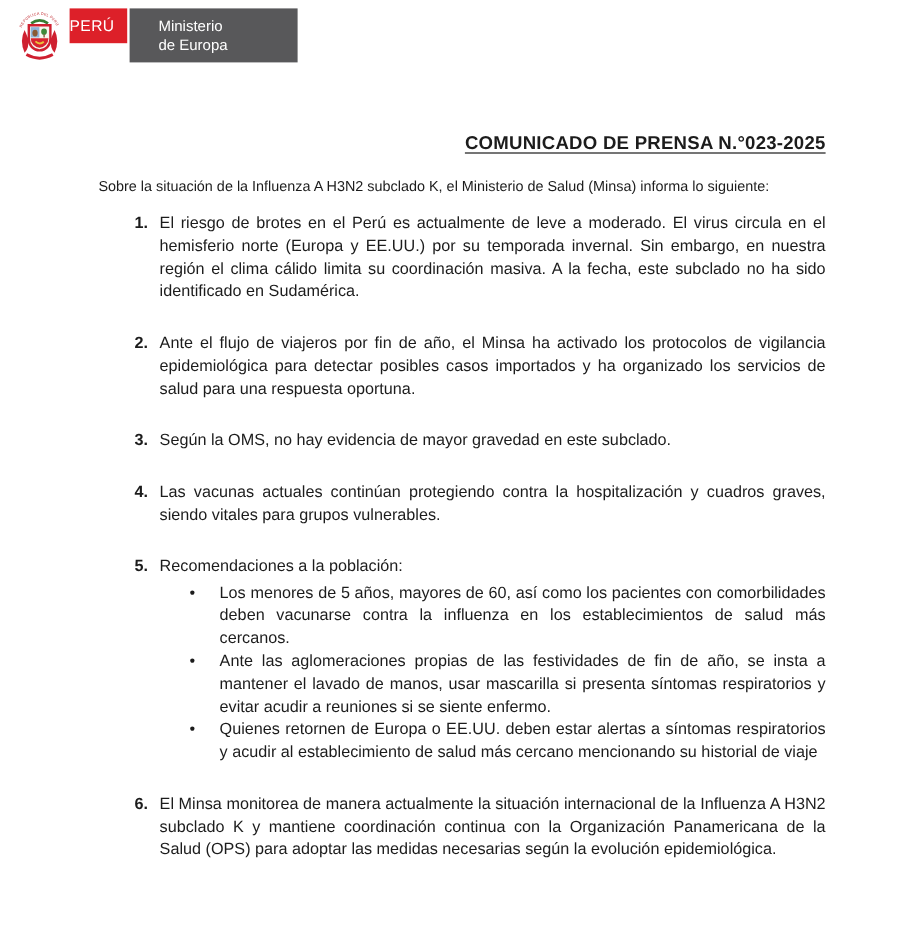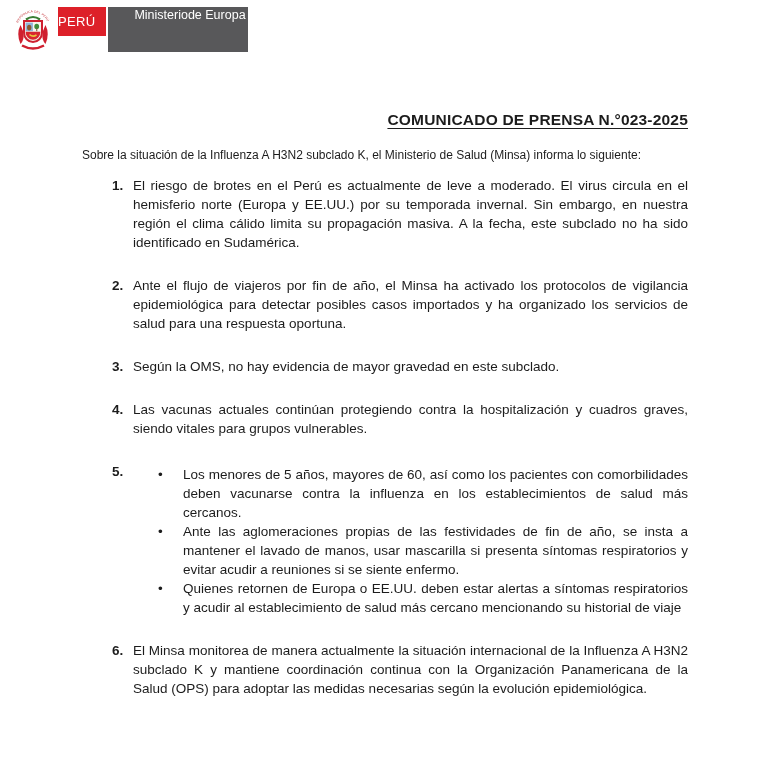--- a/index.html
+++ b/index.html
@@ -25,21 +25,21 @@
     background: var(--brand-red, #DD2029);
     color: #fff;
     display: flex; align-items: center; 
     font-weight: normal; font-size: 13px; letter-spacing: 0.3px;
   }
   .box-gray {
     width: 140px; height: 45px; margin-top: 1px; margin-left: 2px;
     background: var(--brand-gray, #58585A);
     color: #fff;
     font-size: 12.5px; line-height: 1.28;
-    display: flex; flex-direction: row; justify-content: center;
+    display: flex; flex-direction: column; justify-content: center;
     padding-left: 24px;
   }
   
   .content { margin: 0 82px; }
   .title {
     margin-top: 55px;
     font-size: 15.5px;
     font-weight: bold;
     text-align: right;
     text-decoration: underline;
@@ -109,21 +109,21 @@
     </div>
   </header>
 
   <main class="content">
     <h1 class="title">COMUNICADO DE PRENSA N.°023-2025</h1>
     <p class="intro">Sobre la situación de la Influenza A H3N2 subclado K, el Ministerio de Salud (Minsa) informa lo siguiente:</p>
     <ol class="items" id="items-root">
         <li class="item">
           <span class="num">1.</span>
           <div class="iwrap">
-            <div class="itext">El riesgo de brotes en el Perú es actualmente de leve a moderado. El virus circula en el hemisferio norte (Europa y EE.UU.) por su temporada invernal. Sin embargo, en nuestra región el clima cálido limita su propagación masiva. A la fecha, este subclado no ha sido identificado en Sudamérica.</div>
+            <div class="itext">El riesgo de brotes en el Perú es actualmente de leve a moderado. El virus circula en el hemisferio norte (Europa y EE.UU.) por su temporada invernal. Sin embargo, en nuestra región el clima cálido limita su coordinación masiva. A la fecha, este subclado no ha sido identificado en Sudamérica.</div>
           </div>
         </li>
         <li class="item">
           <span class="num">2.</span>
           <div class="iwrap">
             <div class="itext">Ante el flujo de viajeros por fin de año, el Minsa ha activado los protocolos de vigilancia epidemiológica para detectar posibles casos importados y ha organizado los servicios de salud para una respuesta oportuna.</div>
           </div>
         </li>
         <li class="item">
           <span class="num">3.</span>
@@ -133,20 +133,21 @@
         </li>
         <li class="item">
           <span class="num">4.</span>
           <div class="iwrap">
             <div class="itext">Las vacunas actuales continúan protegiendo contra la hospitalización y cuadros graves, siendo vitales para grupos vulnerables.</div>
           </div>
         </li>
         <li class="item">
           <span class="num">5.</span>
           <div class="iwrap">
+            <div class="itext">Recomendaciones a la población:</div>
             <ul class="bullets">
               <li>
                 <span class="dot">•</span>
                 <span class="btext">Los menores de 5 años, mayores de 60, así como los pacientes con comorbilidades deben vacunarse contra la influenza en los establecimientos de salud más cercanos.</span>
               </li>
               <li>
                 <span class="dot">•</span>
                 <span class="btext">Ante las aglomeraciones propias de las festividades de fin de año, se insta a mantener el lavado de manos, usar mascarilla si presenta síntomas respiratorios y evitar acudir a reuniones si se siente enfermo.</span>
               </li>
               <li>

